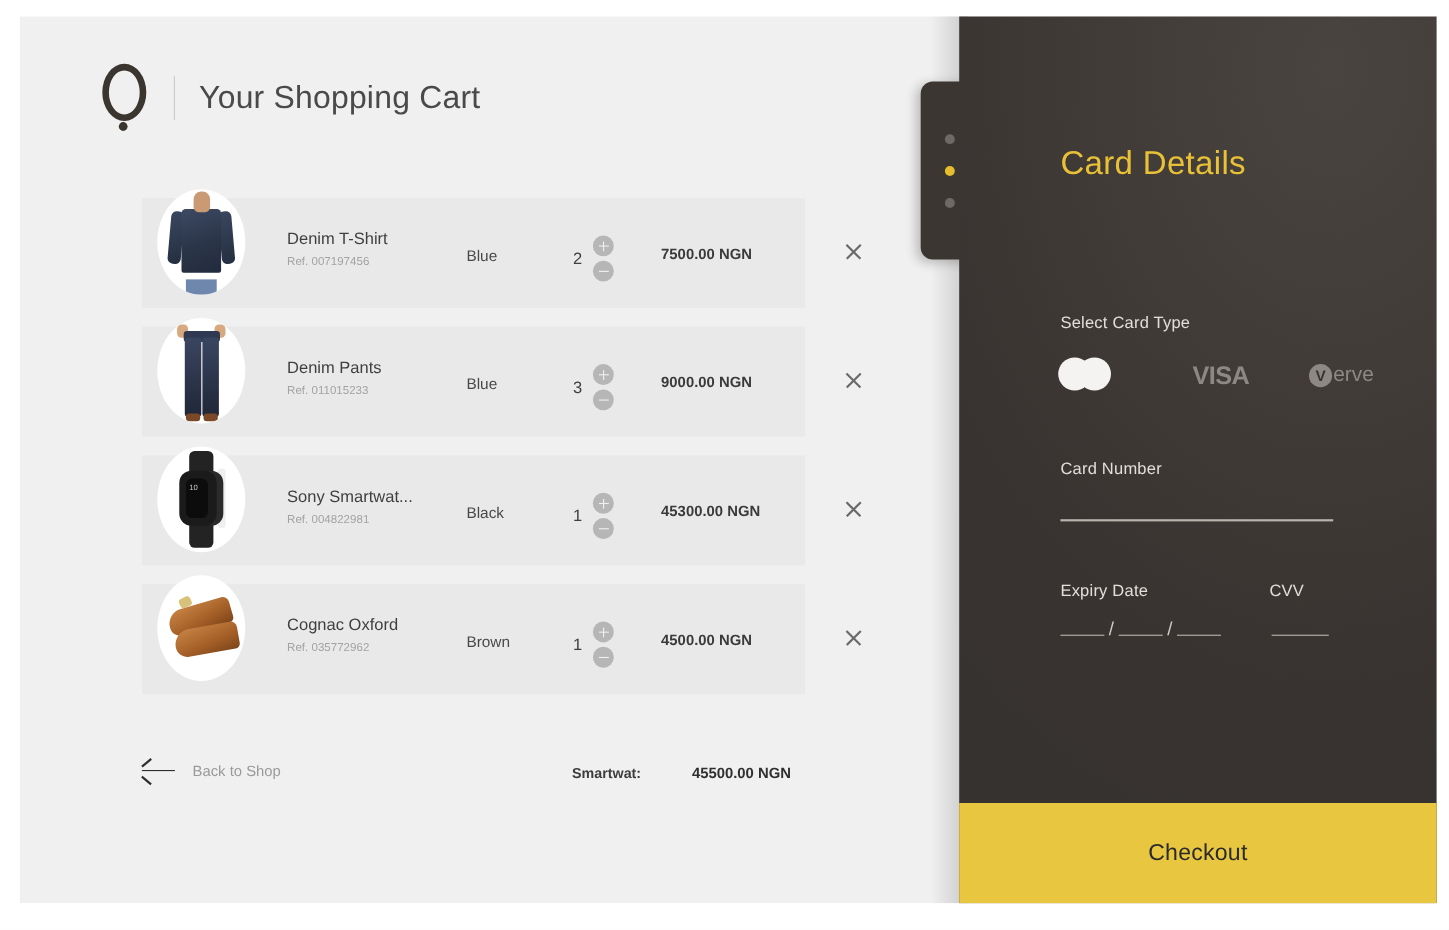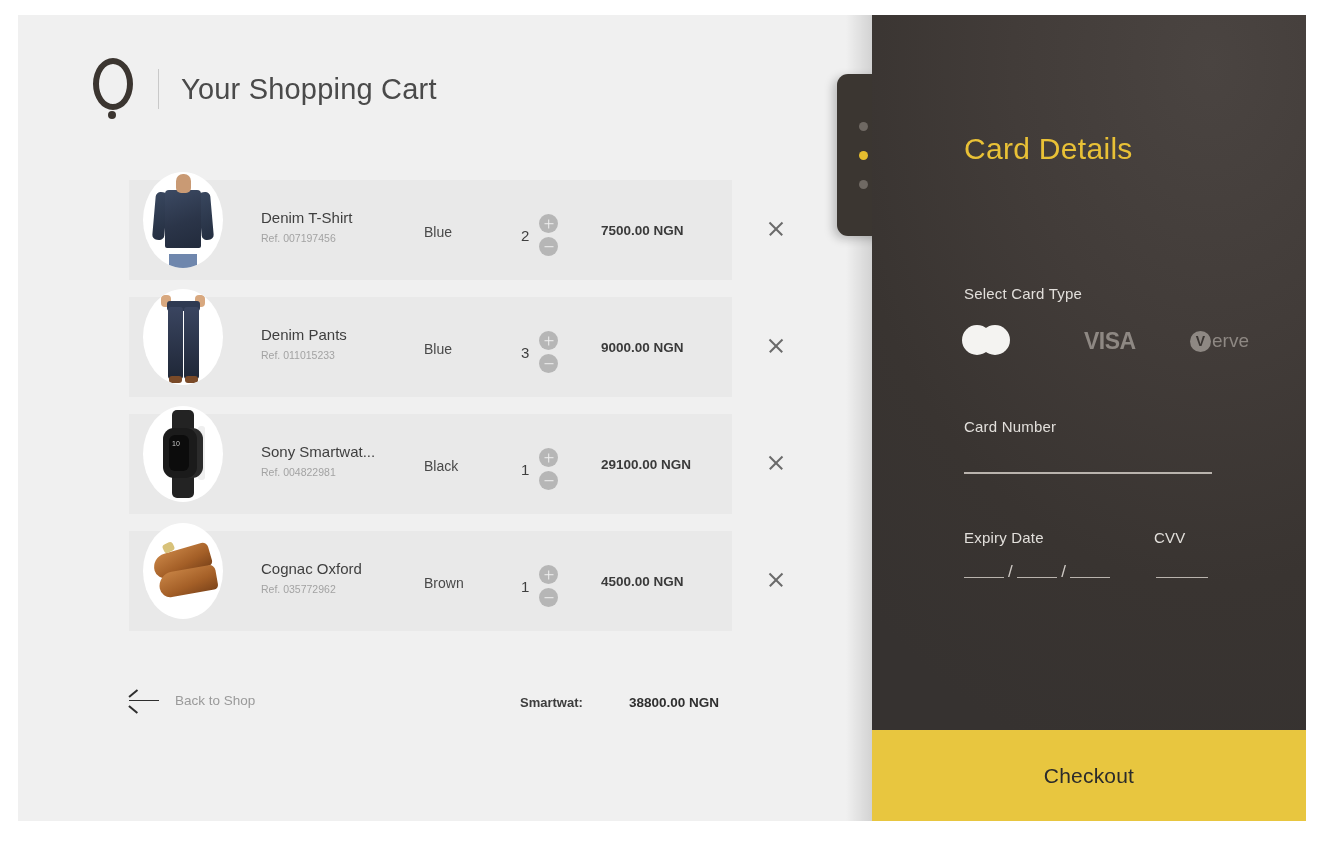--- a/index.html
+++ b/index.html
@@ -518,21 +518,21 @@
           <div class="item-ref">Ref. 004822981</div>
         </div>
         <div class="item-color">Black</div>
         <div class="qty-wrap">
           <span class="qty-num">1</span>
           <span class="steppers">
             <span class="step-btn step-plus"></span>
             <span class="step-btn step-minus"></span>
           </span>
         </div>
-        <div class="item-price">29100.00 NGN</div>
+        <div class="item-price">45300.00 NGN</div>
         <div class="remove-btn"></div>
       </div>
 
       <div class="cart-row">
         <div class="thumb">
           <div class="art art-shoe">
             <div class="shoeA"></div>
               <div class="shoeB"></div>
               <div class="lace"></div>
           </div>
@@ -558,21 +558,21 @@
     <div class="cart-footer">
       <div class="back-link">
         <span class="arrow-left">
           <span class="shaft"></span>
             <span class="headA"></span>
             <span class="headB"></span>
         </span>
         <span class="back-label">Back to Shop</span>
       </div>
       <div class="subtotal-label">Smartwat:</div>
-      <div class="subtotal-value">38800.00 NGN</div>
+      <div class="subtotal-value">45500.00 NGN</div>
     </div>
 
   </div>
 
   <div class="panel-shadow"></div>
 
   <div class="side-tab">
     <span class="tab-dot"></span>
     <span class="tab-dot active"></span>
     <span class="tab-dot"></span>

